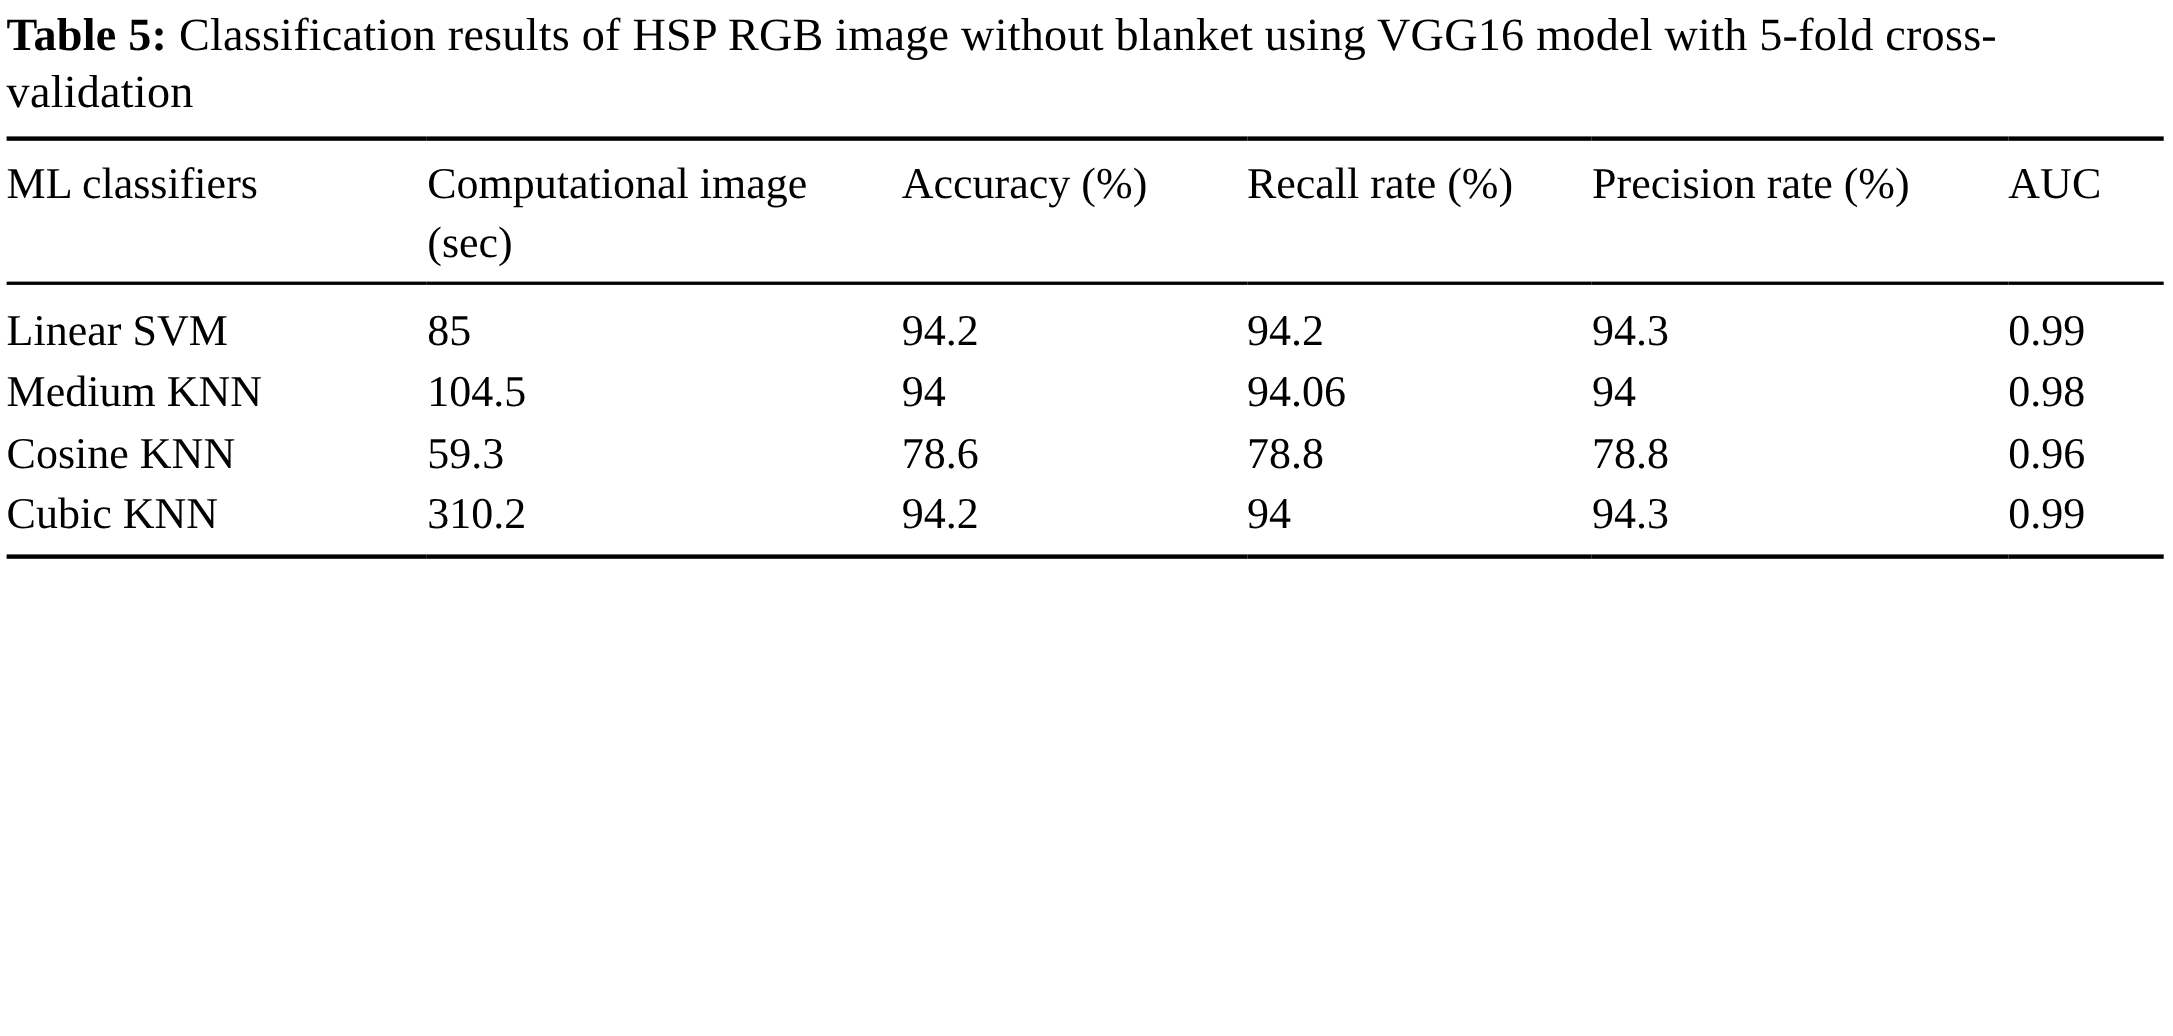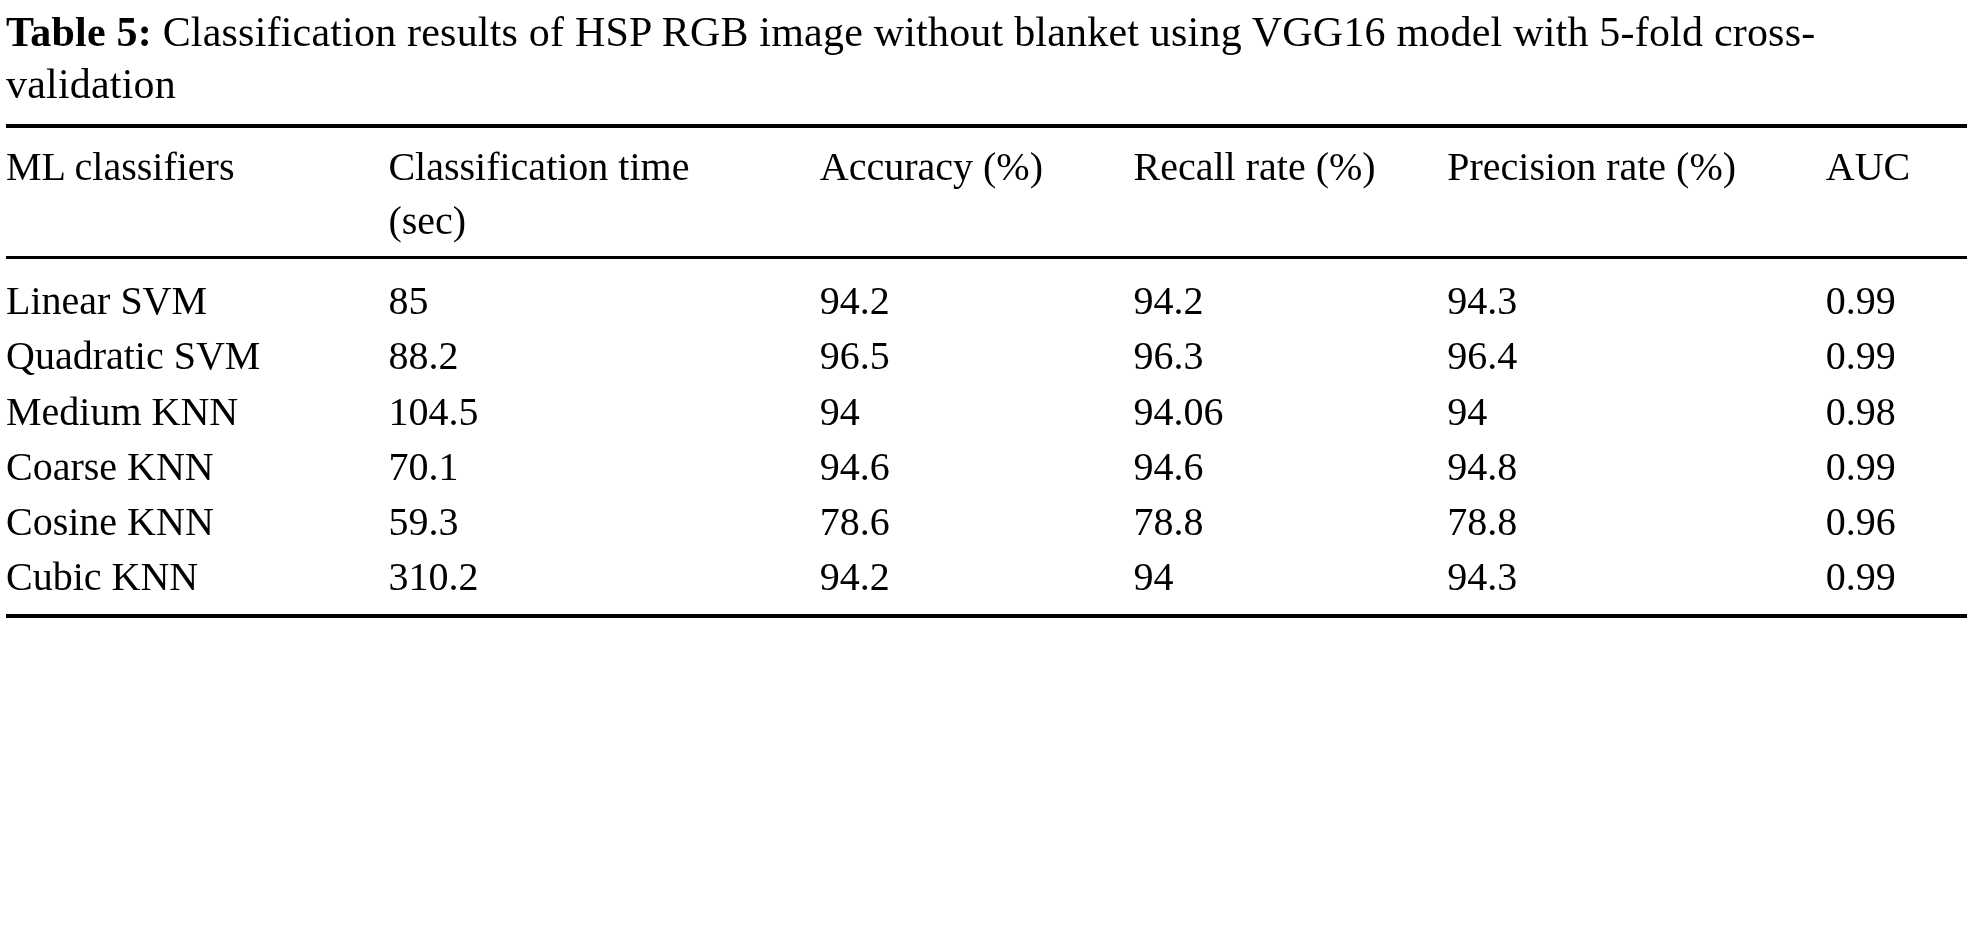--- a/index.html
+++ b/index.html
@@ -71,67 +71,51 @@
       <col class="c1">
         <col class="c2">
         <col class="c3">
         <col class="c4">
         <col class="c5">
         <col class="c6">
     </colgroup>
     <thead>
       <tr>
         <th>ML classifiers</th>
-        <th>Classification time
+        <th>Computational image
 (sec)</th>
         <th>Accuracy (%)</th>
         <th>Recall rate (%)</th>
         <th>Precision rate (%)</th>
         <th>AUC</th>
       </tr>
     </thead>
     <tbody>
     <tr>
       <td>Linear SVM</td>
       <td>85</td>
       <td>94.2</td>
       <td>94.2</td>
       <td>94.3</td>
       <td>0.99</td>
     </tr>
 
-    <tr>
-      <td>Quadratic SVM</td>
-      <td>88.2</td>
-      <td>96.5</td>
-      <td>96.3</td>
-      <td>96.4</td>
-      <td>0.99</td>
-    </tr>
 
 
 
 
     <tr>
       <td>Medium KNN</td>
       <td>104.5</td>
       <td>94</td>
       <td>94.06</td>
       <td>94</td>
       <td>0.98</td>
     </tr>
 
-    <tr>
-      <td>Coarse KNN</td>
-      <td>70.1</td>
-      <td>94.6</td>
-      <td>94.6</td>
-      <td>94.8</td>
-      <td>0.99</td>
-    </tr>
 
     <tr>
       <td>Cosine KNN</td>
       <td>59.3</td>
       <td>78.6</td>
       <td>78.8</td>
       <td>78.8</td>
       <td>0.96</td>
     </tr>
 

